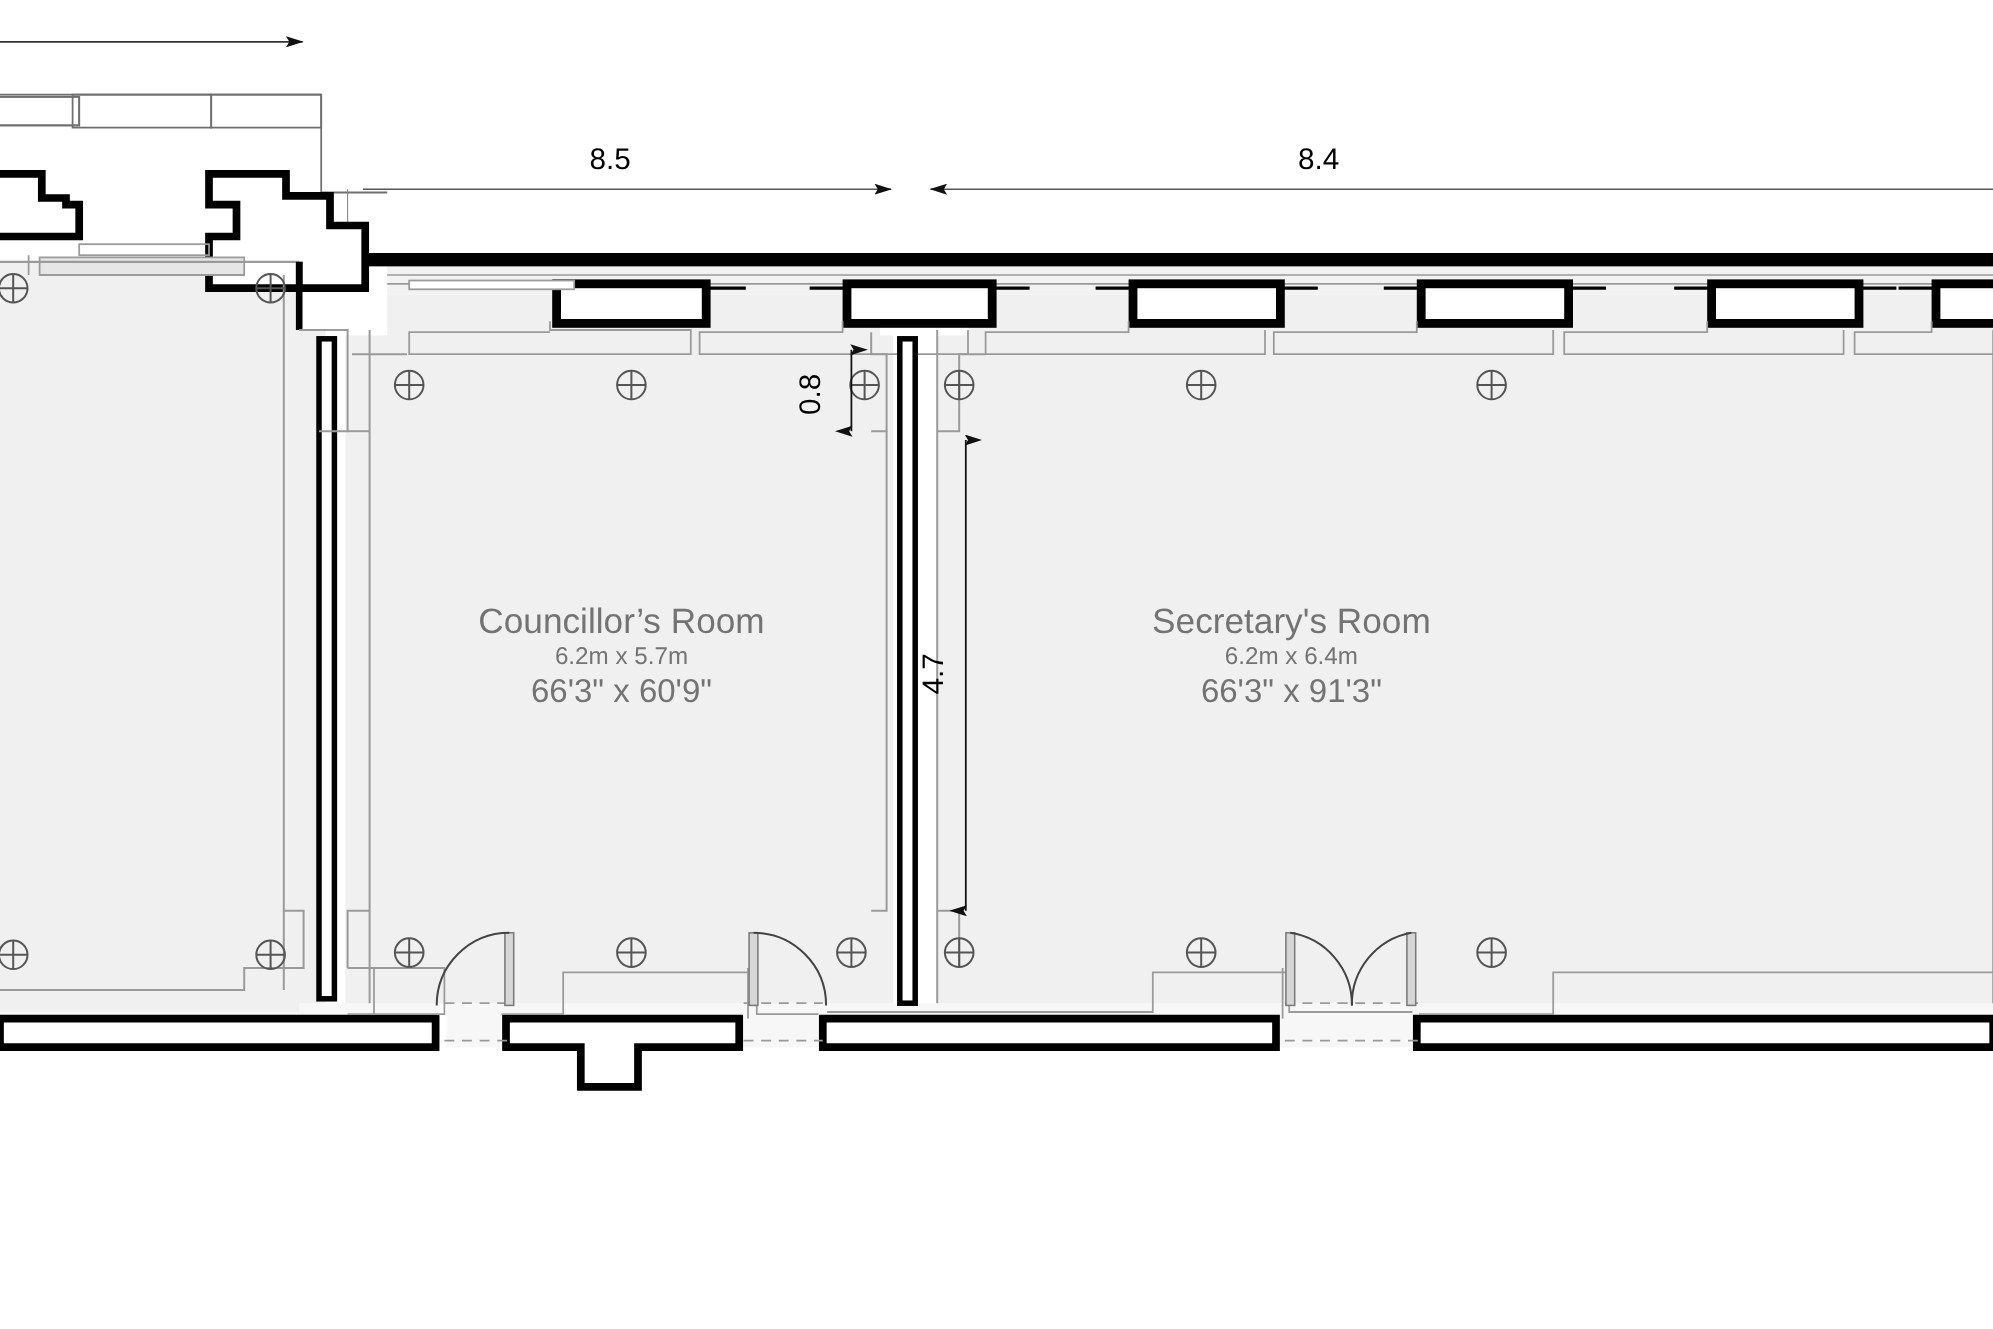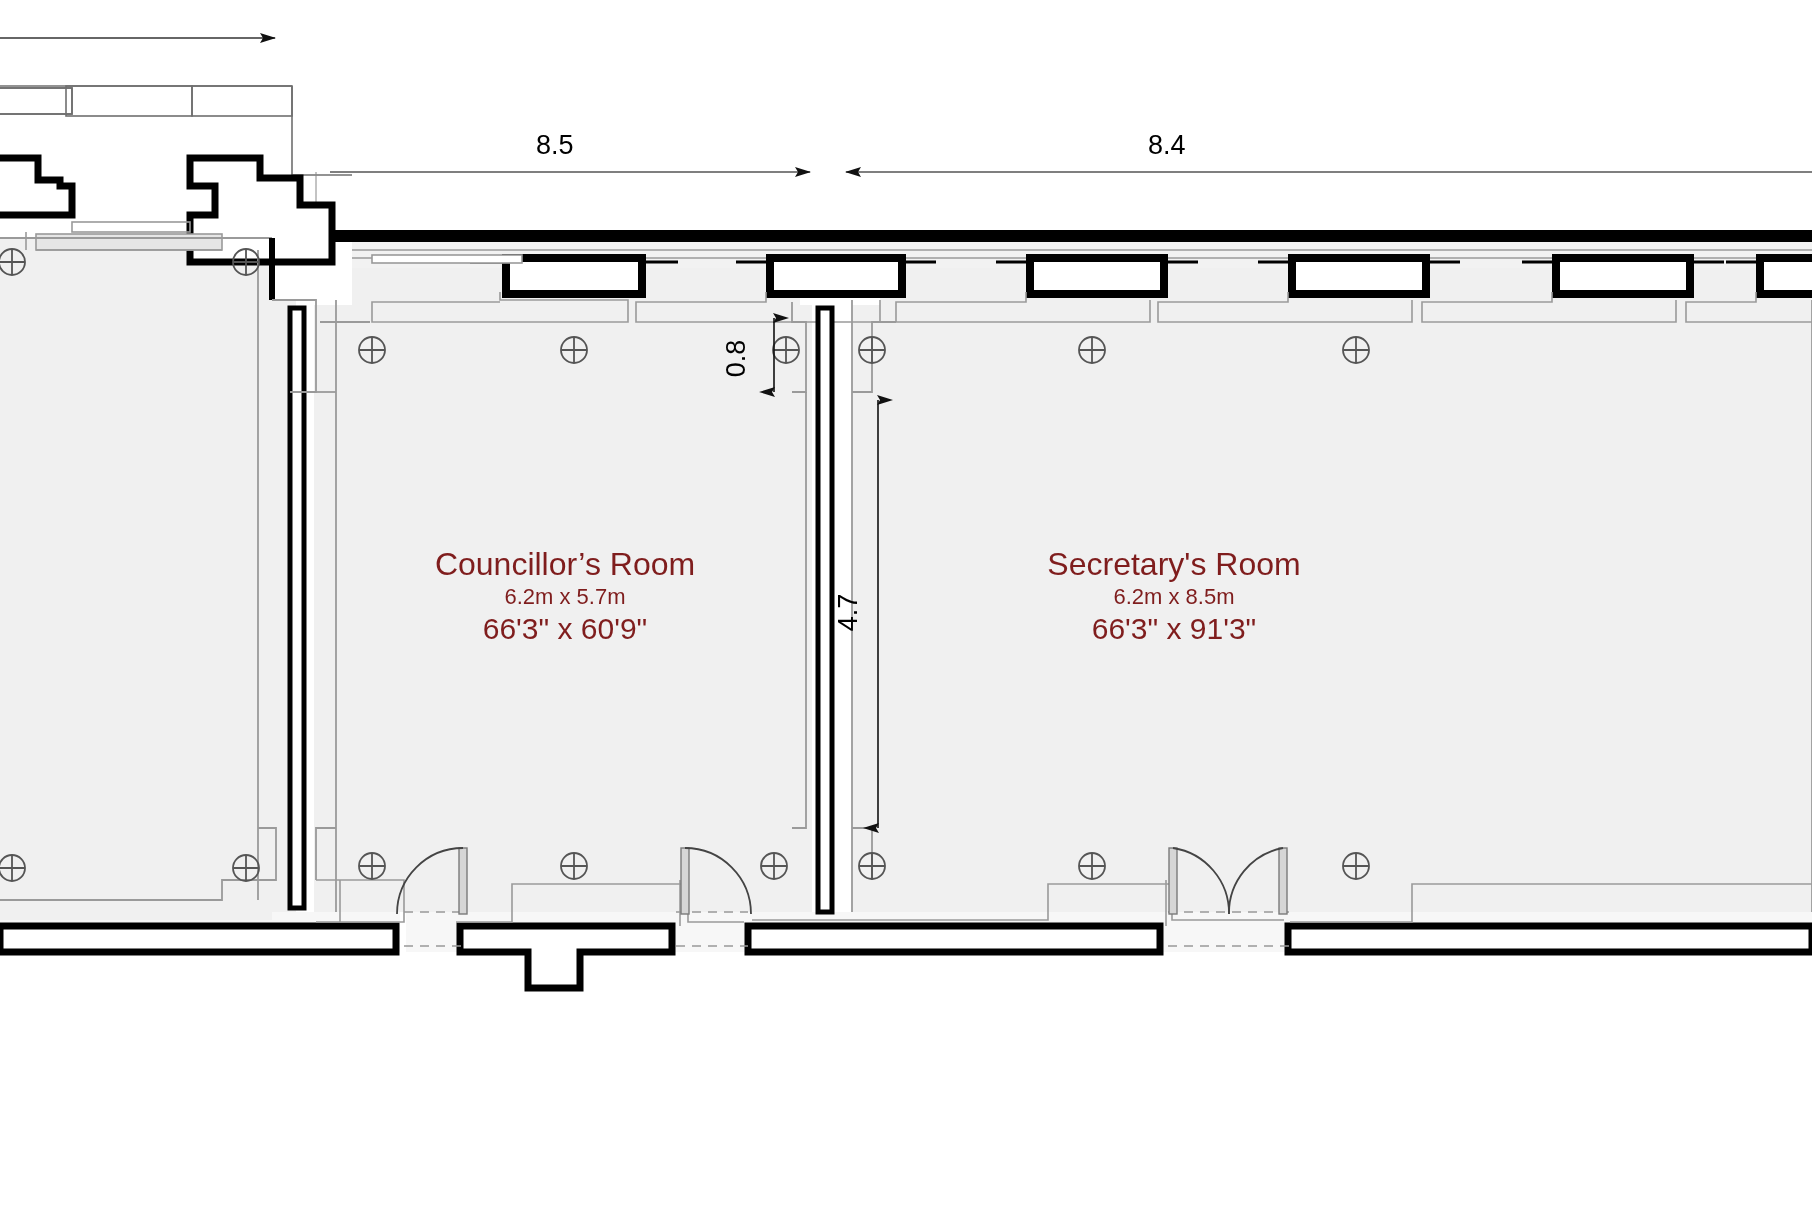--- a/index.html
+++ b/index.html
@@ -8,21 +8,21 @@
     width:1812px;height:1208px;overflow:hidden;
     font-family:"Liberation Sans","DejaVu Sans",sans-serif;
     position:relative;
   }
   #plan-root{position:relative;width:1812px;height:1208px;background:#ffffff;}
   svg.plan{position:absolute;left:0;top:0;width:1812px;height:1208px;display:block;}
 
   .room-label{
     position:absolute;
     text-align:center;
-    color:#7f1d1d;
+    color:#737373;
     font-family:"Liberation Sans","DejaVu Sans",sans-serif;
     line-height:1.22;
     white-space:nowrap;
     pointer-events:none;
   }
   .room-label .ln{display:block;}
   .room-label .ln-name{font-size:32px;}
   .room-label .ln-m{font-size:22px;}
   .room-label .ln-f{font-size:30px;}
 
@@ -317,29 +317,29 @@
   </svg>
 
   <div class="room-label" style="left:285px; top:545px; width:560px;">
     <span class="ln ln-name">Councillor’s Room</span>
     <span class="ln ln-m">6.2m x 5.7m</span>
     <span class="ln ln-f">66'3" x 60'9"</span>
   </div>
 
   <div class="room-label" style="left:894px; top:545px; width:560px;">
     <span class="ln ln-name">Secretary's Room</span>
-    <span class="ln ln-m">6.2m x 8.5m</span>
+    <span class="ln ln-m">6.2m x 6.4m</span>
     <span class="ln ln-f">66'3" x 91'3"</span>
   </div>
 
   <div class="dim-label" style="left:536px; top:130px;">
     <span>8.5</span>
   </div>
 
-  <div class="dim-label" style="left:1148px; top:130px;">
+  <div class="dim-label" style="left:1180px; top:130px;">
     <span>8.4</span>
   </div>
 
   <div class="dim-label vert" style="left:718px; top:343px;">
     <span>0.8</span>
   </div>
 
   <div class="dim-label vert" style="left:830px; top:597px;">
     <span>4.7</span>
   </div>

